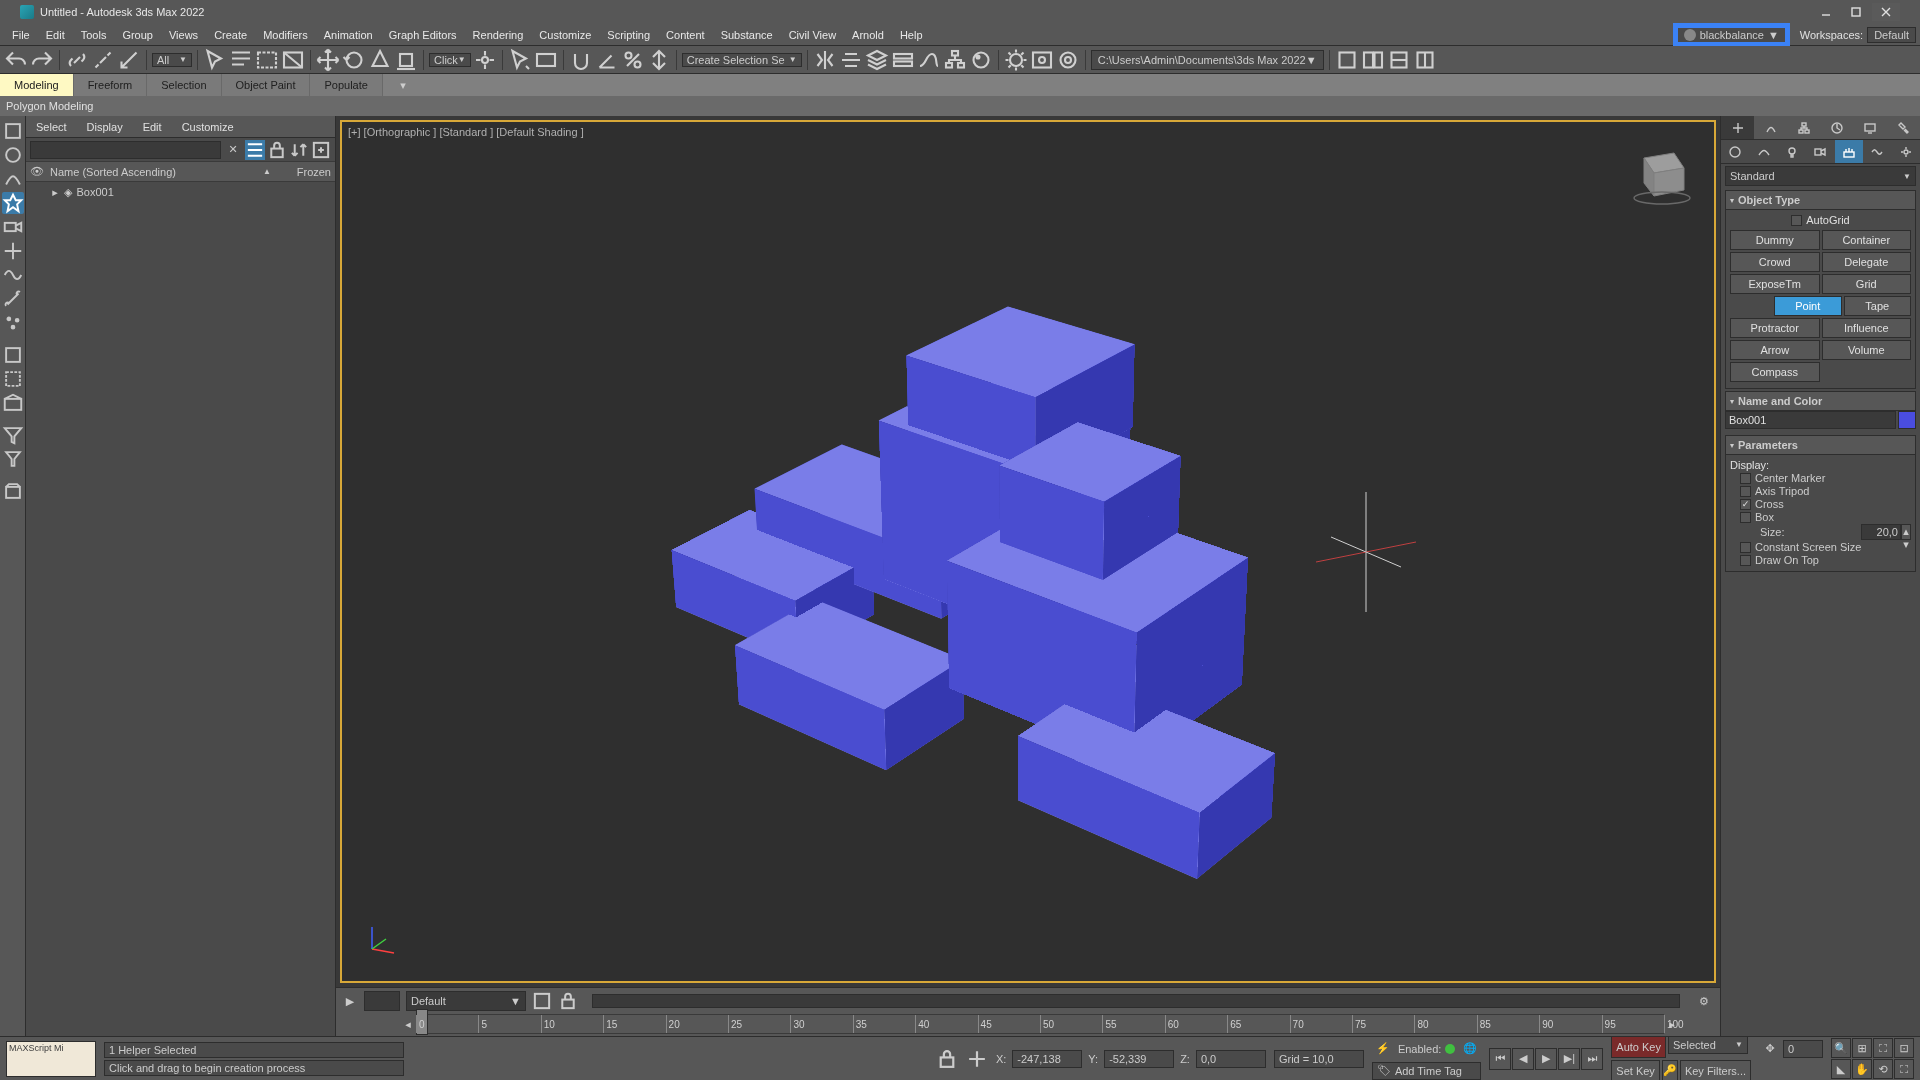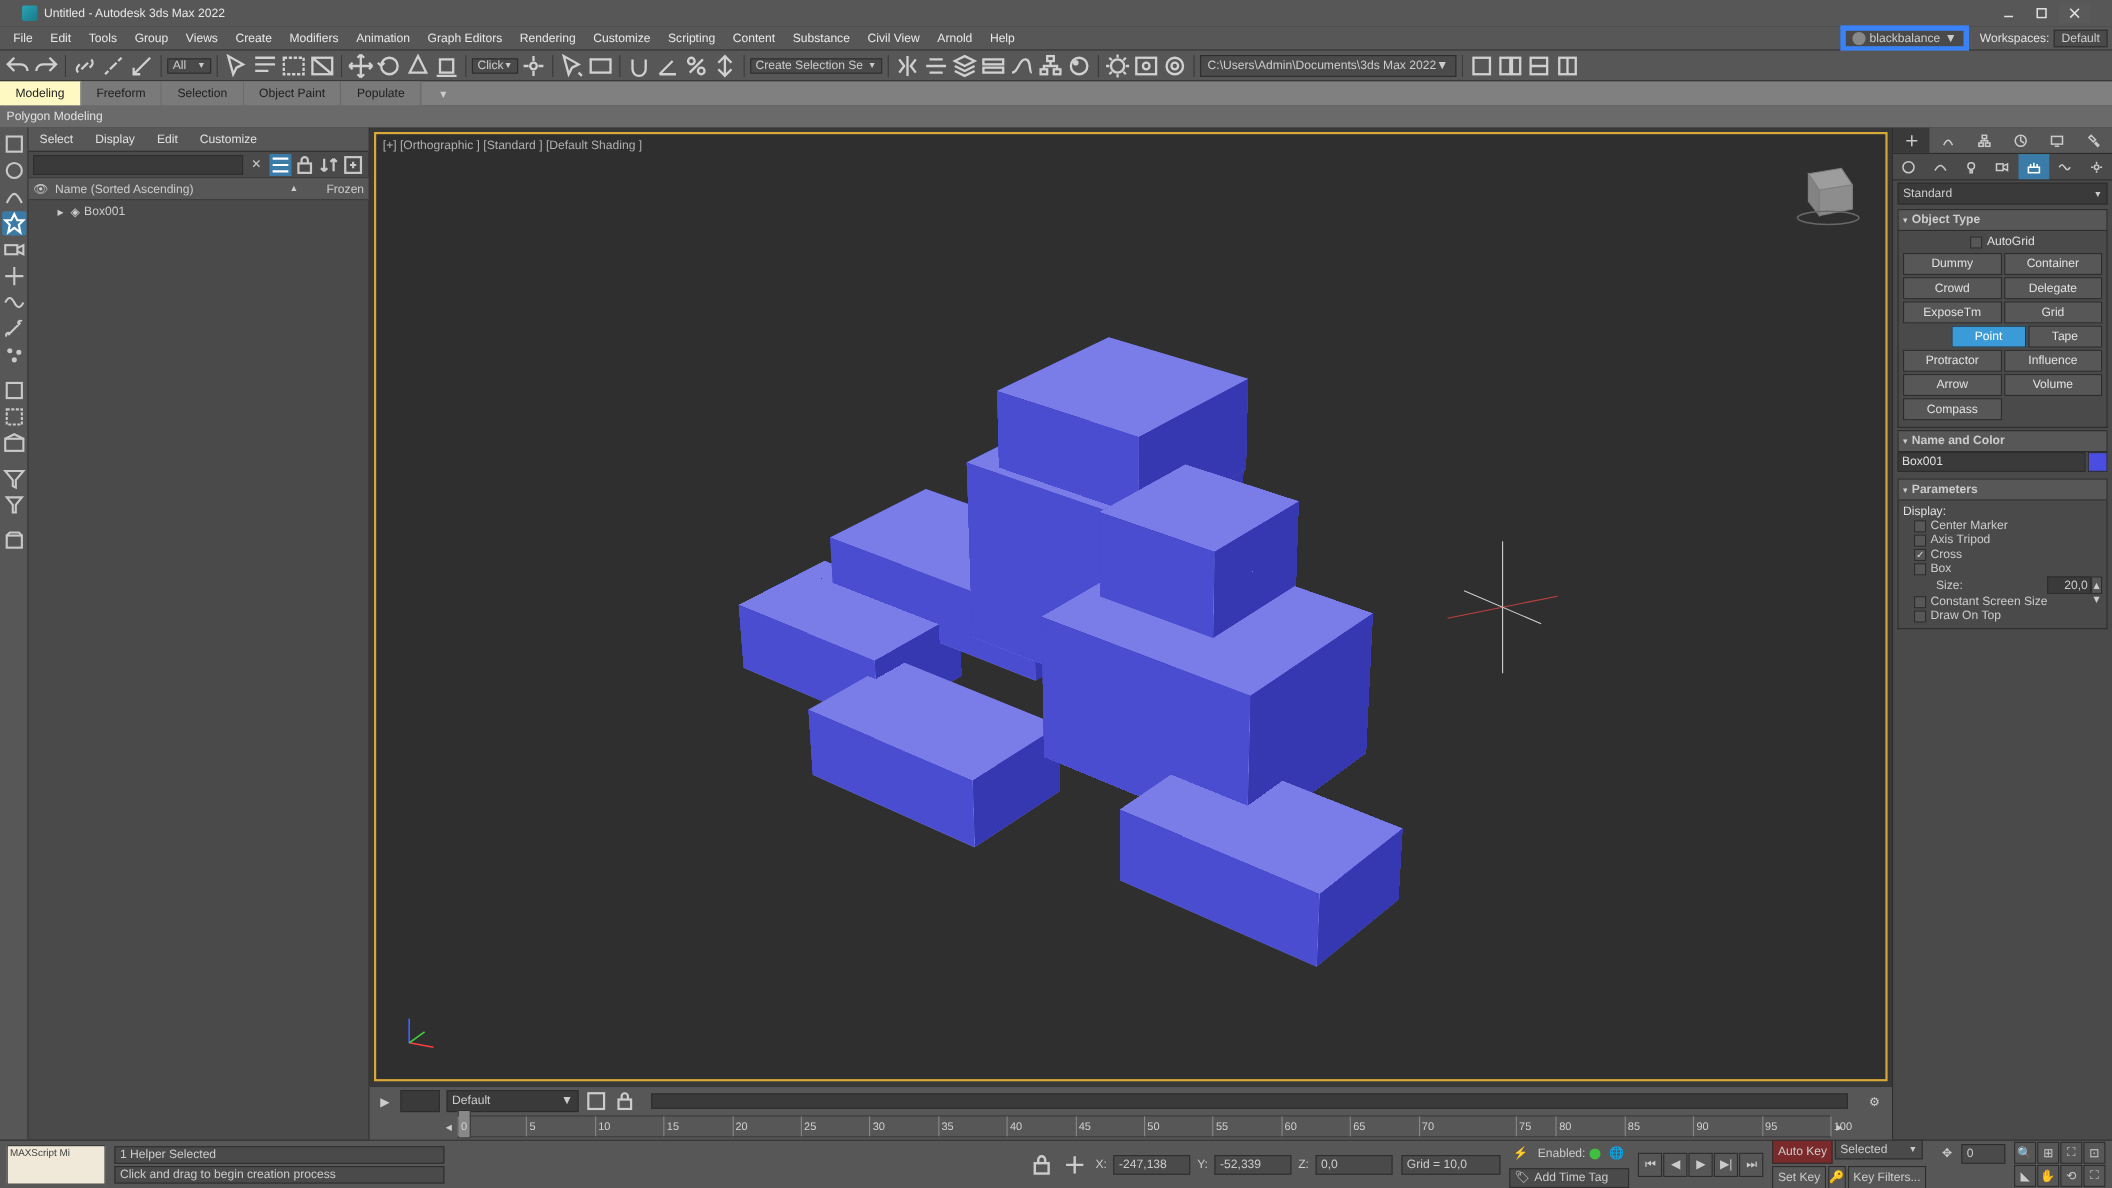--- a/index.html
+++ b/index.html
@@ -728,21 +728,21 @@
             </div>
             <div class="tick" style="left: 60%;">
               <span>60</span>
             </div>
             <div class="tick" style="left: 65%;">
               <span>65</span>
             </div>
             <div class="tick" style="left: 70%;">
               <span>70</span>
             </div>
-            <div class="tick" style="left: 75%; margin-left: 26px;">
+            <div class="tick" style="left: 75%;">
               <span>75</span>
             </div>
             <div class="tick" style="left: 80%;">
               <span>80</span>
             </div>
             <div class="tick" style="left: 85%;">
               <span>85</span>
             </div>
             <div class="tick" style="left: 90%;">
               <span>90</span>

